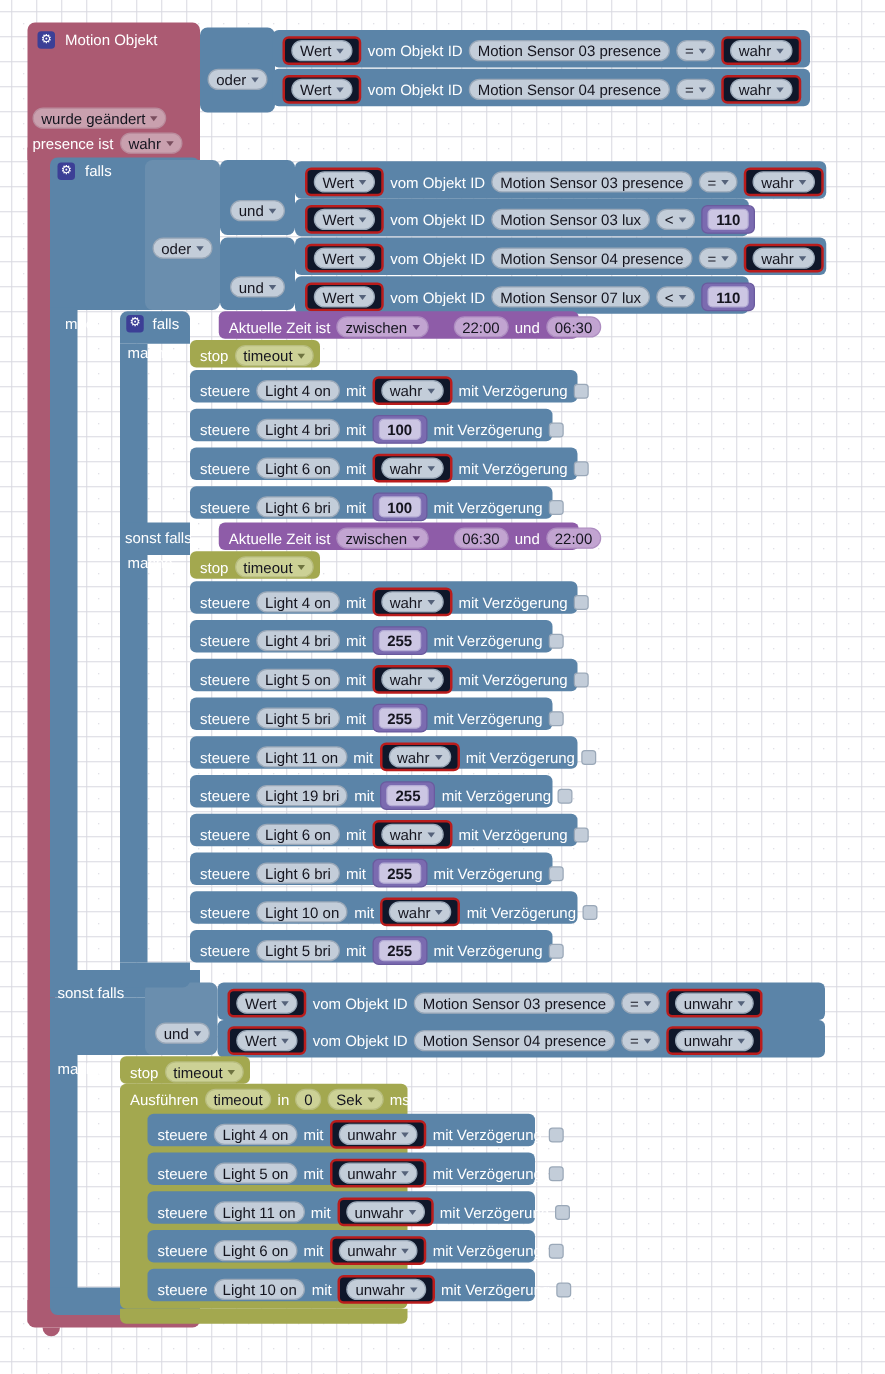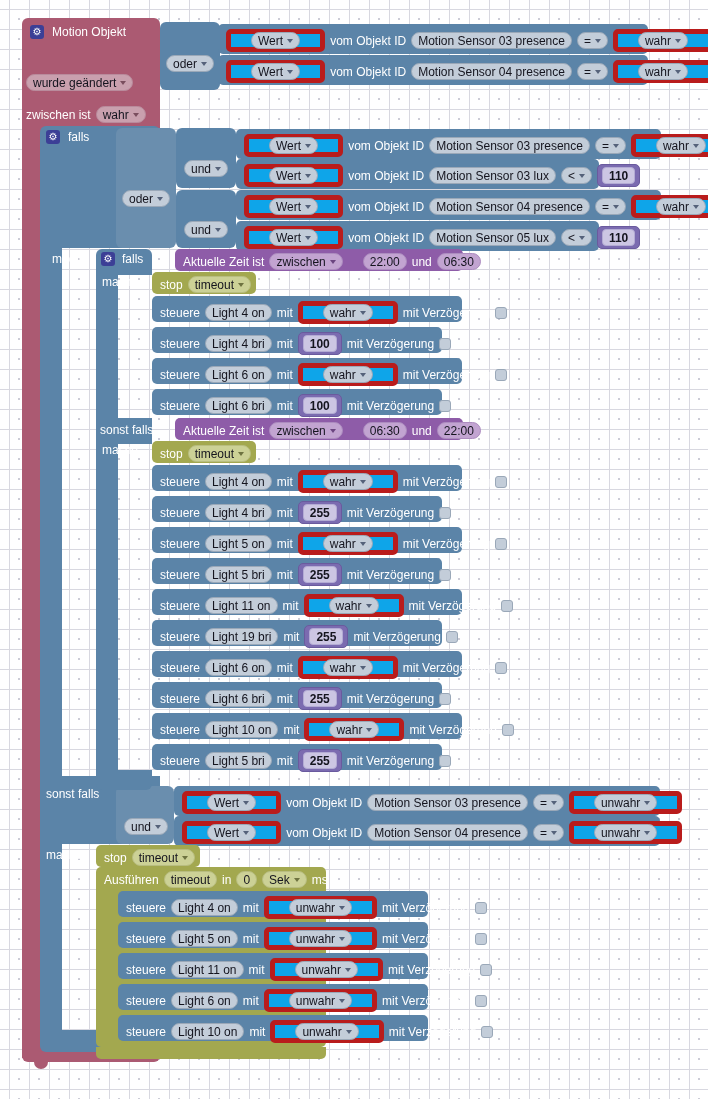--- a/index.html
+++ b/index.html
@@ -58,22 +58,22 @@
     width:0;height:0;border-left:3.5px solid transparent;border-right:3.5px solid transparent;
     border-top:4.5px solid #55627a; display:inline-block; margin-left:1px;
   }
   .caret.rc{ border-top-color:#7a4e5e; }
   .caret.oc{ border-top-color:#6e7340; }
   .caret.pc{ border-top-color:#6b4580; }
 
   
   .sock{
     display:inline-flex; align-items:center;
-    background:#0ea5e9; border:5px solid #b91c1c; border-radius:5px;
-    padding:2px 20px; height:23px;
+    background:#0f172a; border:2px solid #b91c1c; border-radius:5px;
+    padding:2px 5px; height:23px;
   }
   .numblk{
     display:inline-flex; align-items:center; justify-content:center;
     background:#7b6bb0; border:1px solid #6a5a9e; border-radius:5px;
     height:23px; padding:2px 4px;
   }
   .numblk .field{ background:#ccc6e3; border-color:#b3abd4; border-radius:4px; font-weight:bold; }
   .chk{
     width:12px;height:12px;background:#c3cdd9;border:1px solid #9aa8b8;
     border-radius:3px; display:inline-block; vertical-align:middle;
@@ -90,26 +90,26 @@
 <div class="grid-overlay"></div>
 <div class="canvas" id="canvas">
     <div class="blk rose r6" style="left: 22px; top: 18px; width: 138px; height: 110px; border-radius: 6px 6px 0px 0px;"></div>
     <div class="blk rose r6" style="left: 22px; top: 118px; width: 22px; height: 940px; border-radius: 0px;"></div>
     <div class="blk rose r6" style="left: 22px; top: 1040px; width: 138px; height: 22px; border-radius: 0px 0px 6px 6px;"></div>
     <div style="position: absolute; left: 34px; top: 1062px; width: 14px; height: 7px; background: rgb(171, 90, 114); border-radius: 0px 0px 7px 7px;"></div>
     <div style="position: absolute; left: 30px; top: 25px; display: flex; align-items: center; gap: 8px;">
       <span class="gear">⚙</span>
       <span class="lbl">Motion Objekt</span>
     </div>
-    <div style="position: absolute; left: 26px; top: 74px;"><span class="field rosef">
+    <div style="position: absolute; left: 26px; top: 86px;"><span class="field rosef">
         <span>wurde geändert</span>
         <span class="caret rc"></span>
       </span></div>
     <div style="position: absolute; left: 26px; top: 106px; display: flex; align-items: center; gap: 5px;">
-      <span class="lbl">zwischen ist</span>
+      <span class="lbl">presence ist</span>
       <span class="field rosef">
         <span>wahr</span>
         <span class="caret rc"></span>
       </span>
     </div>
     <div class="blk steel r6" style="left: 160px; top: 22px; width: 60px; height: 68px;"></div>
     <div style="position: absolute; left: 166px; top: 55px;"><span class="field plain">
         <span>oder</span>
         <span class="caret"></span>
       </span></div>
@@ -258,21 +258,21 @@
     <div class="blk steel r5" style="left: 236px; top: 221px; width: 363px; height: 30px;"></div>
     <div style="position: absolute; left: 244px; top: 226px; display: flex; align-items: center; gap: 5px;">
       <span class="sock">
         <span class="field plain">
           <span>Wert</span>
           <span class="caret"></span>
         </span>
       </span>
       <span class="lbl">vom Objekt ID</span>
       <span class="field plain">
-        <span>Motion Sensor 05 lux</span>
+        <span>Motion Sensor 07 lux</span>
       </span>
       <span class="field plain">
         <span>&lt;</span>
         <span class="caret"></span>
       </span>
       <span class="numblk">
         <span class="field plain">
           <span>110</span>
         </span>
       </span>

